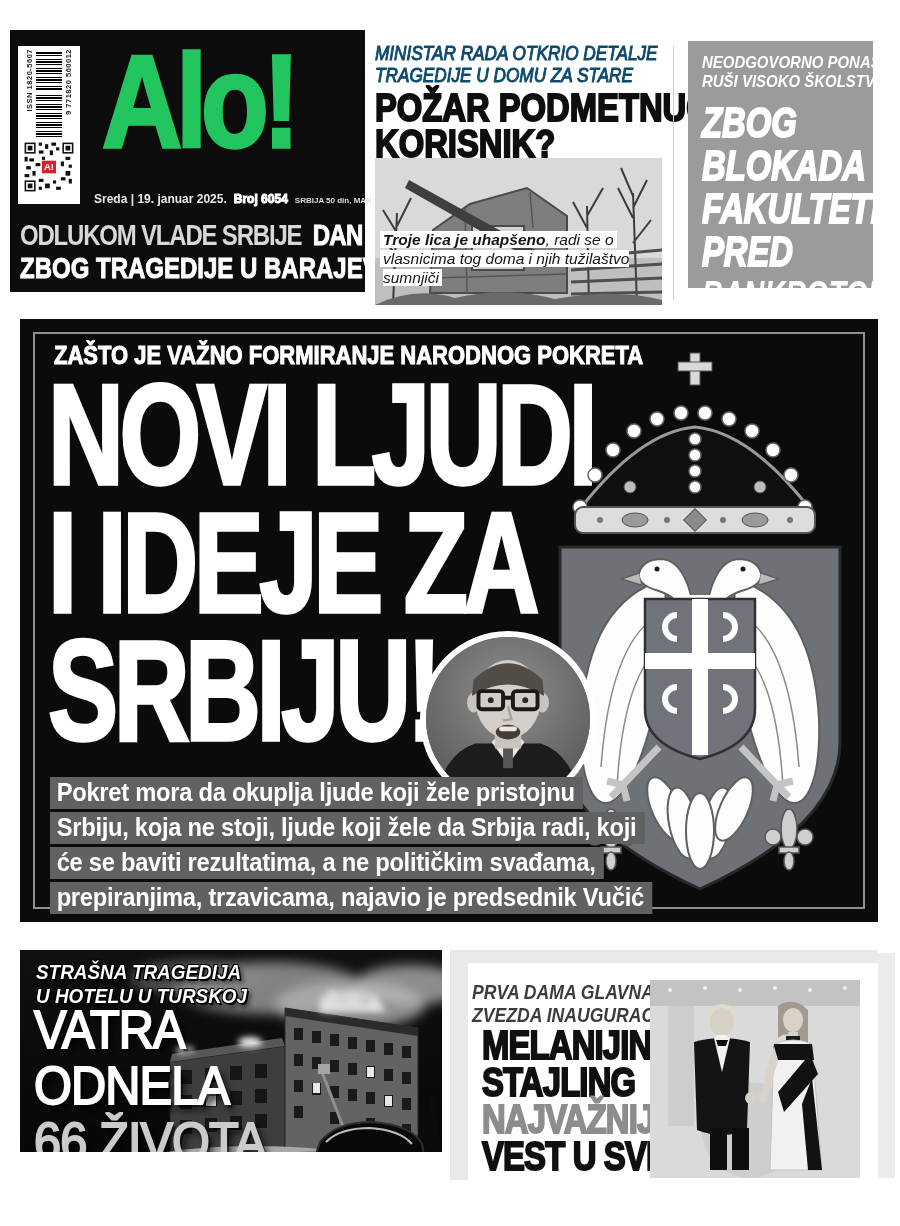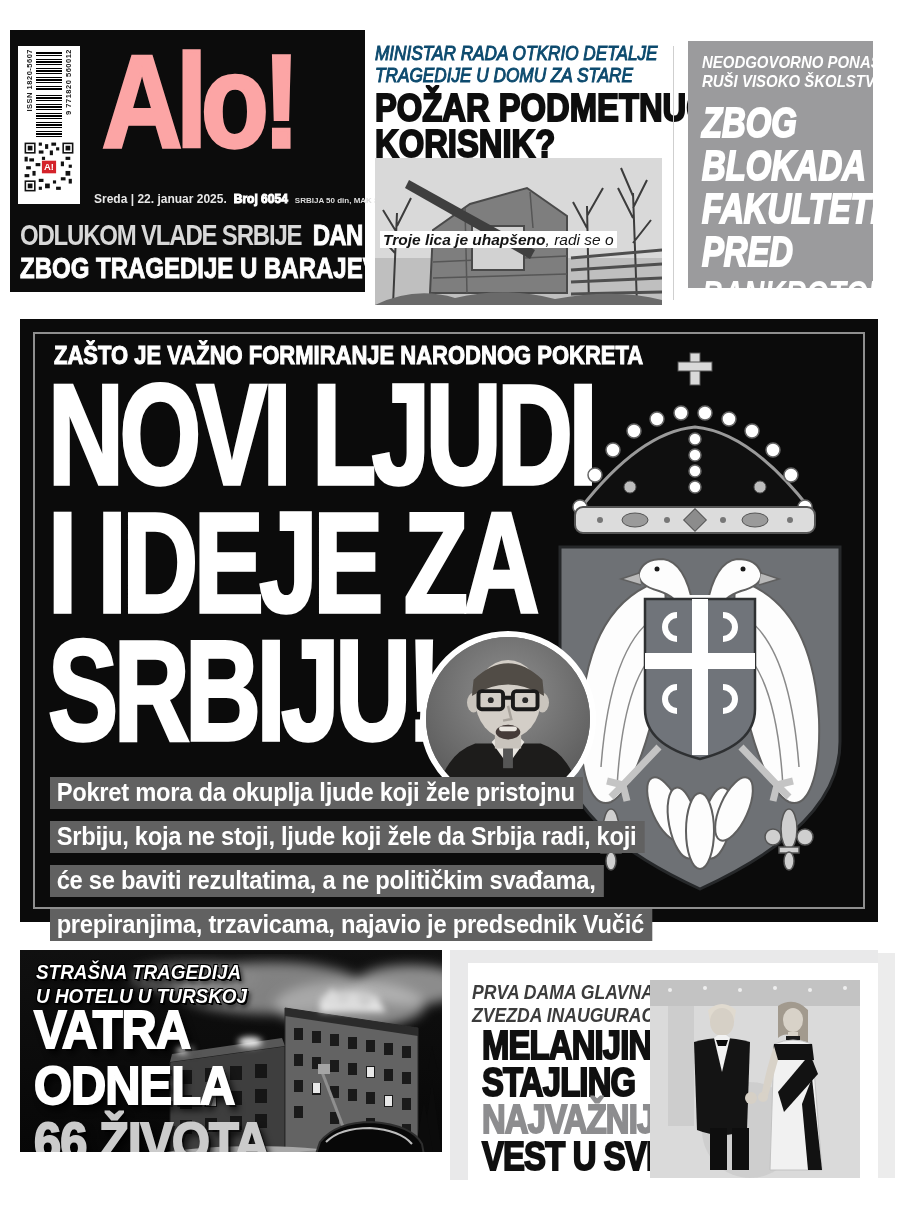--- a/index.html
+++ b/index.html
@@ -12,21 +12,21 @@
   .fat2{-webkit-text-stroke:2px currentColor;}
   .fat3{-webkit-text-stroke:3.5px currentColor;}
   
   #mast{left:10px;top:30px;width:355px;height:262px;background:#0c0c0c;}
   #codebox{left:8px;top:16px;width:62px;height:158px;background:#fff;display:flex;flex-direction:column;align-items:center;}
   .vtxt{writing-mode:vertical-rl;transform:rotate(180deg);font-size:7.5px;font-weight:bold;color:#222;letter-spacing:.5px;}
   #stripes{width:26px;height:86px;margin-top:3px;
     background:repeating-linear-gradient(180deg,#000 0 2px,#fff 2px 3.5px,#000 3.5px 4.5px,#fff 4.5px 7px,#000 7px 8px,#fff 8px 9px);}
   #barwrap{display:flex;gap:2px;align-items:flex-start;margin-top:3px;}
   #qr{width:52px;height:52px;margin-top:3px;}
-  #logo{left:92px;top:6px;font-size:132px;font-weight:bold;color:#fca5a5;letter-spacing:-7px;line-height:1;}
+  #logo{left:92px;top:6px;font-size:132px;font-weight:bold;color:#22c55e;letter-spacing:-7px;line-height:1;}
   #dateline{left:84px;top:162px;display:flex;align-items:baseline;gap:7px;color:#fff;white-space:nowrap;}
   #dateline .d{font-size:12px;font-weight:bold;color:#e8e8e8;}
   #dateline .n{font-size:12px;font-weight:bold;}
   #dateline .p{font-size:8px;font-weight:bold;color:#dcdcdc;}
   #mast-headline{left:10px;top:188px;line-height:33px;font-size:30px;font-weight:bold;color:#fff;}
   #mast-headline .lt{color:#d8d8d8;letter-spacing:-1.5px;}
   #mast-headline .st{letter-spacing:-1px;}
   
   #midstory{left:375px;top:42px;width:290px;height:265px;}
   .kick-dark{font-size:20px;line-height:22px;font-weight:normal;color:#0c4a6e;}
@@ -40,31 +40,31 @@
   #graybox{left:688px;top:41px;width:185px;height:247px;padding:12px 0 0 14px;box-sizing:border-box;}
   .kick-wht{font-size:17px;line-height:19px;font-weight:bold;color:#fff;}
   #gray-headline{margin-top:10px;font-size:42px;line-height:43px;font-weight:bold;color:#fff;font-style:italic;}
   
   #panel{left:20px;top:319px;width:858px;height:603px;background:#0b0b0b;}
   #panel-border{left:13px;top:13px;right:13px;bottom:13px;border:2px solid #8f8f8f;}
   #panel-kicker{left:34px;top:22px;font-size:25px;font-weight:bold;color:#fff;}
   #panel-headline{left:28px;top:52px;color:#fff;font-weight:bold;}
   #panel-headline .hl{display:block;font-size:142px;line-height:128px;letter-spacing:-6px;}
   #deck{left:30px;top:458px;}
-  .deck-line{margin-bottom:12px;}
+  .deck-line{margin-bottom:3px;}
   .deck-line span{display:inline-block;background:#616161;color:#fff;font-size:25px;font-weight:bold;
                   padding:1px 9px 2px 7px;letter-spacing:-.3px;}
   #coat{left:515px;top:28px;}
   #vucic{left:400px;top:312px;width:176px;height:176px;border-radius:50%;background:#6e6e6e;
          border:6px solid #fff;box-sizing:border-box;overflow:hidden;}
   
   #turkey{left:20px;top:950px;width:422px;height:202px;overflow:hidden;background:#000;}
   #turkey-kicker{left:16px;top:10px;font-size:21px;line-height:24px;font-weight:bold;font-style:italic;color:#fff;
                  text-shadow:2px 2px 0 #000,-1px -1px 0 #000,1px -1px 0 #000,-1px 1px 0 #000,3px 4px 6px rgba(0,0,0,.9);}
-  #turkey-headline{left:14px;top:52px;font-weight:bold;color:#fff;}
+  #turkey-headline{left:14px;top:52px;font-weight:normal;color:#fff;}
   #turkey-headline .th{display:block;font-size:53px;line-height:56px;letter-spacing:-1px;
         text-shadow:3px 3px 0 rgba(0,0,0,.55),5px 6px 8px rgba(0,0,0,.9);}
   #turkey-headline .gray{color:#cbcbcb;}
   
   #melwrap{left:450px;top:950px;width:428px;height:230px;background:#e9e9ea;}
   #melcard{left:18px;top:13px;right:0;bottom:0;background:#fff;}
   #mel-kicker{left:4px;top:18px;font-size:20px;line-height:23px;font-weight:bold;font-style:italic;color:#3c3c3c;}
   #mel-headline{left:2px;top:64px;font-weight:bold;color:#101010;margin-left:12px;}
   #mel-headline .mh{display:block;font-size:40px;line-height:37px;letter-spacing:-1px;}
   #mel-headline .gray{color:#8d8d8f;}
@@ -123,21 +123,21 @@
             <rect x="3" y="3" width="3" height="3"></rect>
             <rect x="27" y="3" width="3" height="3"></rect>
             <rect x="3" y="27" width="3" height="3"></rect>
           </g>
         <rect x="12" y="12.5" width="9" height="8" fill="#d4222a"></rect>
         <text x="16.5" y="18.7" font-size="6" font-weight="bold" fill="#fff" text-anchor="middle" font-family="Liberation Sans,sans-serif">A!</text>
       </svg>
     </div>
     <div class="abs" id="logo"><span class="cond fat3" style="transform:scaleX(.84);">Alo!</span></div>
     <div class="abs" id="dateline">
-      <span class="d">Sreda | 22. januar 2025.</span>
+      <span class="d">Sreda | 19. januar 2025.</span>
       <span class="n fat1">Broj 6054</span>
       <span class="p">SRBIJA 50 din, MAK 30 den, CG 1 €, BIH 0.50 KM</span>
     </div>
     <div class="abs" id="mast-headline">
       <div class="cond" style="transform:scaleX(.8);">
         <span class="lt">ODLUKOM VLADE SRBIJE</span>
         <span class="st fat1" style="margin-left:6px;">DAN ŽALOSTI</span>
       </div>
       <div class="cond fat1" style="transform:scaleX(.8);">ZBOG TRAGEDIJE U BARAJEVU</div>
     </div>
@@ -173,21 +173,21 @@
       <g stroke="#4f4f4f" stroke-width="3">
         <line x1="196" y1="100" x2="287" y2="92"></line>
           <line x1="196" y1="112" x2="287" y2="106"></line>
         <line x1="196" y1="124" x2="287" y2="120"></line>
           <line x1="196" y1="136" x2="287" y2="134"></line>
       </g>
       <path d="M0,147 Q40,128 80,140 Q130,128 180,141 Q240,130 287,142 L287,147 Z" fill="#6a6a6a"></path>
     </svg>
     <div class="abs" id="mid-caption">
       <span class="bg"><b>Troje lica je uhapšeno</b><span>, radi se o</span></span><br>
-      <br>
+      <span class="bg">vlasnicima tog doma i njih tužilaštvo sumnjiči</span><br>
     </div>
   </div>
   <div class="abs" id="vrule"></div>
 
   <div class="abs" id="graybox" style="background:#9b9b9d;">
     <div class="kick-wht it">
       <div class="cond" style="transform:scaleX(.88);">NEODGOVORNO PONAŠANJE</div>
       <div class="cond" style="transform:scaleX(.88);">RUŠI VISOKO ŠKOLSTVO</div>
     </div>
     <div id="gray-headline">

